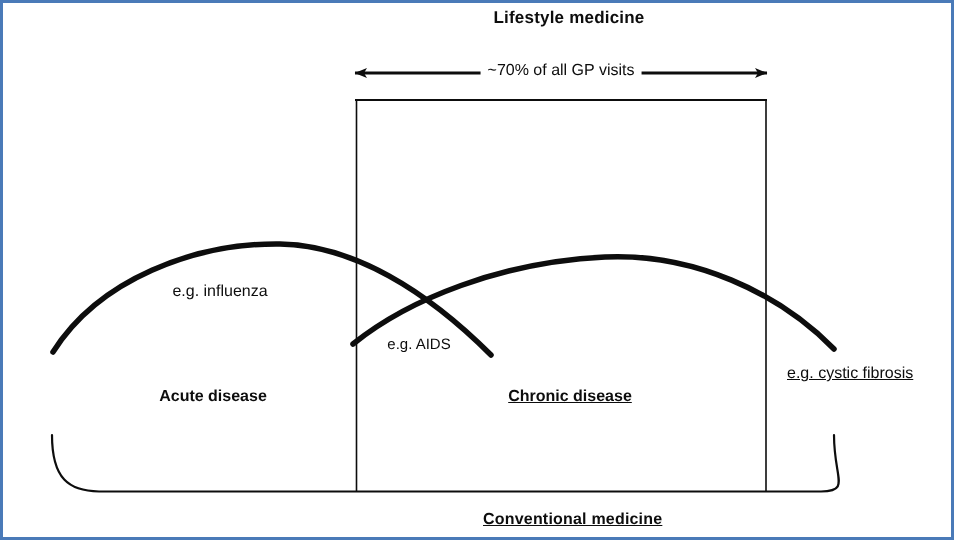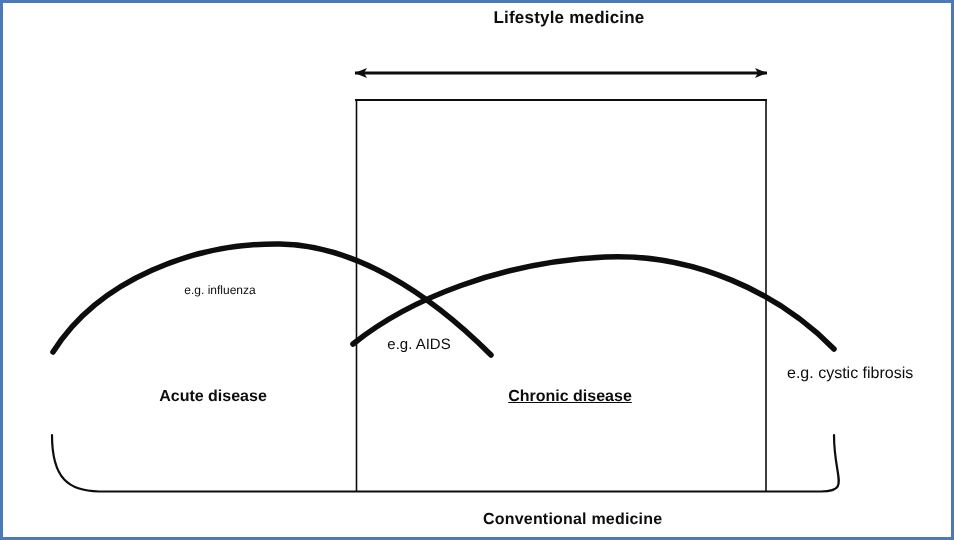--- a/index.html
+++ b/index.html
@@ -35,26 +35,27 @@
     font-family: "Liberation Sans", sans-serif;
     transform: translateX(-50%);
     text-rendering: geometricPrecision;
     padding-left: 16px;
   }
   .lbl.bold {
     font-weight: bold;
   }
   .lbl.left-anchor {
     transform: none;
+    text-decoration: underline;
   }
 
   
   #title-lifestyle      { left: 558px; top: 5px;   font-size: 17px; font-weight: bold; letter-spacing: 0.2px; }
   #arrow-caption        { left: 558px; top: 59px;  font-size: 16px; background: #ffffff; padding: 0 7px; }
-  #label-influenza      { left: 209px; top: 280px; font-size: 12px; }
+  #label-influenza      { left: 209px; top: 280px; font-size: 16px; }
   #label-aids           { left: 408px; top: 333px; font-size: 15px; }
   #label-diabetes       { left: 604px; top: 280px; font-size: 16px; }
   #label-cystic         { left: 768px; top: 362px; font-size: 16px; }
   #label-acute          { left: 202px; top: 385px; font-size: 16px; }
   #label-chronic        { left: 559px; top: 385px; font-size: 16px; text-decoration: underline; }
   #title-conventional   { left: 464px; top: 508px; font-size: 16px; font-weight: bold; letter-spacing: 0.2px; }
 </style>
 </head>
 <body>
 
@@ -79,20 +80,21 @@
 
     <path d="M 50,349 C 96,276 192,240 277,241 C 350,242 424,288 488,352" fill="none" stroke="#0d0d0d" stroke-width="5.5" stroke-linecap="round"></path>
 
     <path d="M 350,341 C 406,296 498,259 602,254 C 690,250 775,289 831,346" fill="none" stroke="#0d0d0d" stroke-width="5.5" stroke-linecap="round"></path>
 
     <path d="M 49,432 C 49,476 66,488 96,488.5 L 818,488.5 C 848,488 831,476 831,432" fill="none" stroke="#0d0d0d" stroke-width="2.2" stroke-linecap="round"></path>
   </svg>
 
   <div class="lbl" id="title-lifestyle">Lifestyle medicine</div>
 
+  <div class="lbl" id="arrow-caption">~70% of all GP visits</div>
 
   <div class="lbl" id="label-influenza">e.g. influenza</div>
 
   <div class="lbl" id="label-aids">e.g. AIDS</div>
 
 
   <div class="lbl left-anchor" id="label-cystic">e.g. cystic fibrosis</div>
 
   <div class="lbl bold" id="label-acute">Acute disease</div>
 

